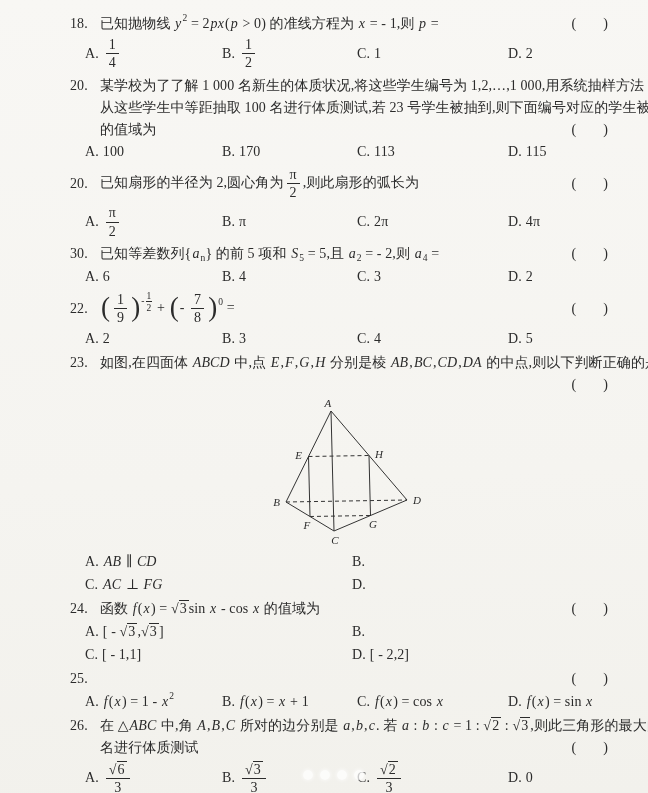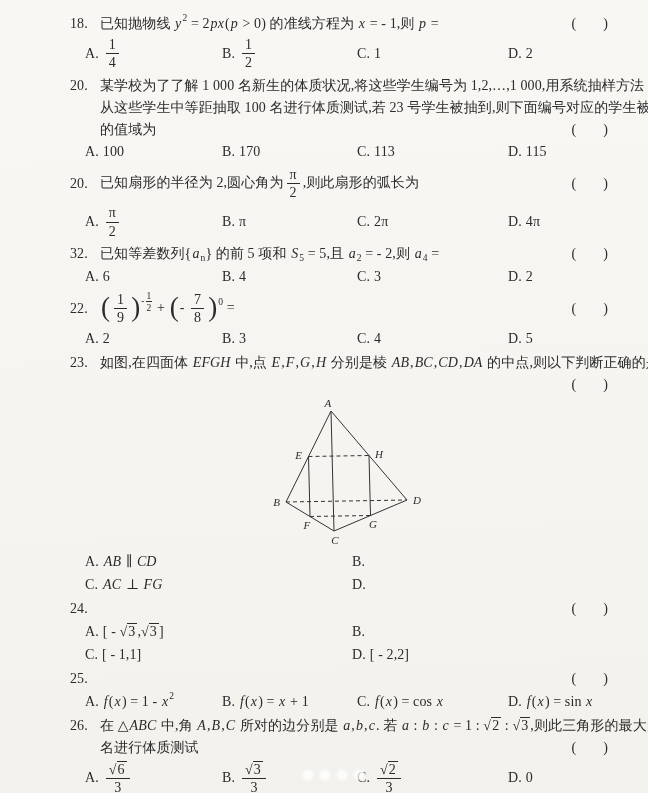--- a/index.html
+++ b/index.html
@@ -140,21 +140,21 @@
             <span class="opt-content">2π</span>
           </span>
           <span class="opt">
             <span class="opt-label">D.</span>
             <span class="opt-content">4π</span>
           </span>
         </div>
       </div>
       <div class="q">
         <div class="stem-line">
-          <span class="q-num">32.</span>
+          <span class="q-num">30.</span>
           <span class="stem-text">已知等差数列{<span class="mi">a</span><span class="msub">n</span>} 的前 5 项和 <span class="mi">S</span><span class="msub">5</span> = 5,且 <span class="mi">a</span><span class="msub">2</span> = - 2,则 <span class="mi">a</span><span class="msub">4</span> =</span>
           <span class="paren">
             <span>(</span>
             <span class="gap"></span>
             <span>)</span>
           </span>
         </div>
         <div class="opts opts4">
           <span class="opt">
             <span class="opt-label">A.</span>
@@ -199,21 +199,21 @@
           </span>
           <span class="opt">
             <span class="opt-label">D.</span>
             <span class="opt-content">5</span>
           </span>
         </div>
       </div>
       <div class="q">
         <div class="stem-line">
           <span class="q-num">23.</span>
-          <span class="stem-text">如图,在四面体 <span class="mi">EFGH</span> 中,点 <span class="mi">E</span>,<span class="mi">F</span>,<span class="mi">G</span>,<span class="mi">H</span> 分别是棱 <span class="mi">AB</span>,<span class="mi">BC</span>,<span class="mi">CD</span>,<span class="mi">DA</span> 的中点,则以下判断正确的是</span>
+          <span class="stem-text">如图,在四面体 <span class="mi">ABCD</span> 中,点 <span class="mi">E</span>,<span class="mi">F</span>,<span class="mi">G</span>,<span class="mi">H</span> 分别是棱 <span class="mi">AB</span>,<span class="mi">BC</span>,<span class="mi">CD</span>,<span class="mi">DA</span> 的中点,则以下判断正确的是</span>
         </div>
         <div class="stem-line">
           <span class="stem-text"></span>
           <span class="paren">
             <span>(</span>
             <span class="gap"></span>
             <span>)</span>
           </span>
         </div>
         <div class="figure">
@@ -251,20 +251,21 @@
             <span class="opt-content"><span class="mi">AC</span> ⊥ <span class="mi">FG</span></span>
           </span>
           <span class="opt">
             <span class="opt-label">D.</span>
           </span>
         </div>
       </div>
       <div class="q">
         <div class="stem-line">
           <span class="q-num">24.</span>
+          <span class="stem-text">函数 <span class="mi">f</span>(<span class="mi">x</span>) = <span class="sqrt">√<span class="sbar">3</span></span>sin <span class="mi">x</span> - cos <span class="mi">x</span> 的值域为</span>
           <span class="paren">
             <span>(</span>
             <span class="gap"></span>
             <span>)</span>
           </span>
         </div>
         <div class="opts opts2">
           <span class="opt">
             <span class="opt-label">A.</span>
             <span class="opt-content">[ - <span class="sqrt">√<span class="sbar">3</span></span>,<span class="sqrt">√<span class="sbar">3</span></span>]</span>

